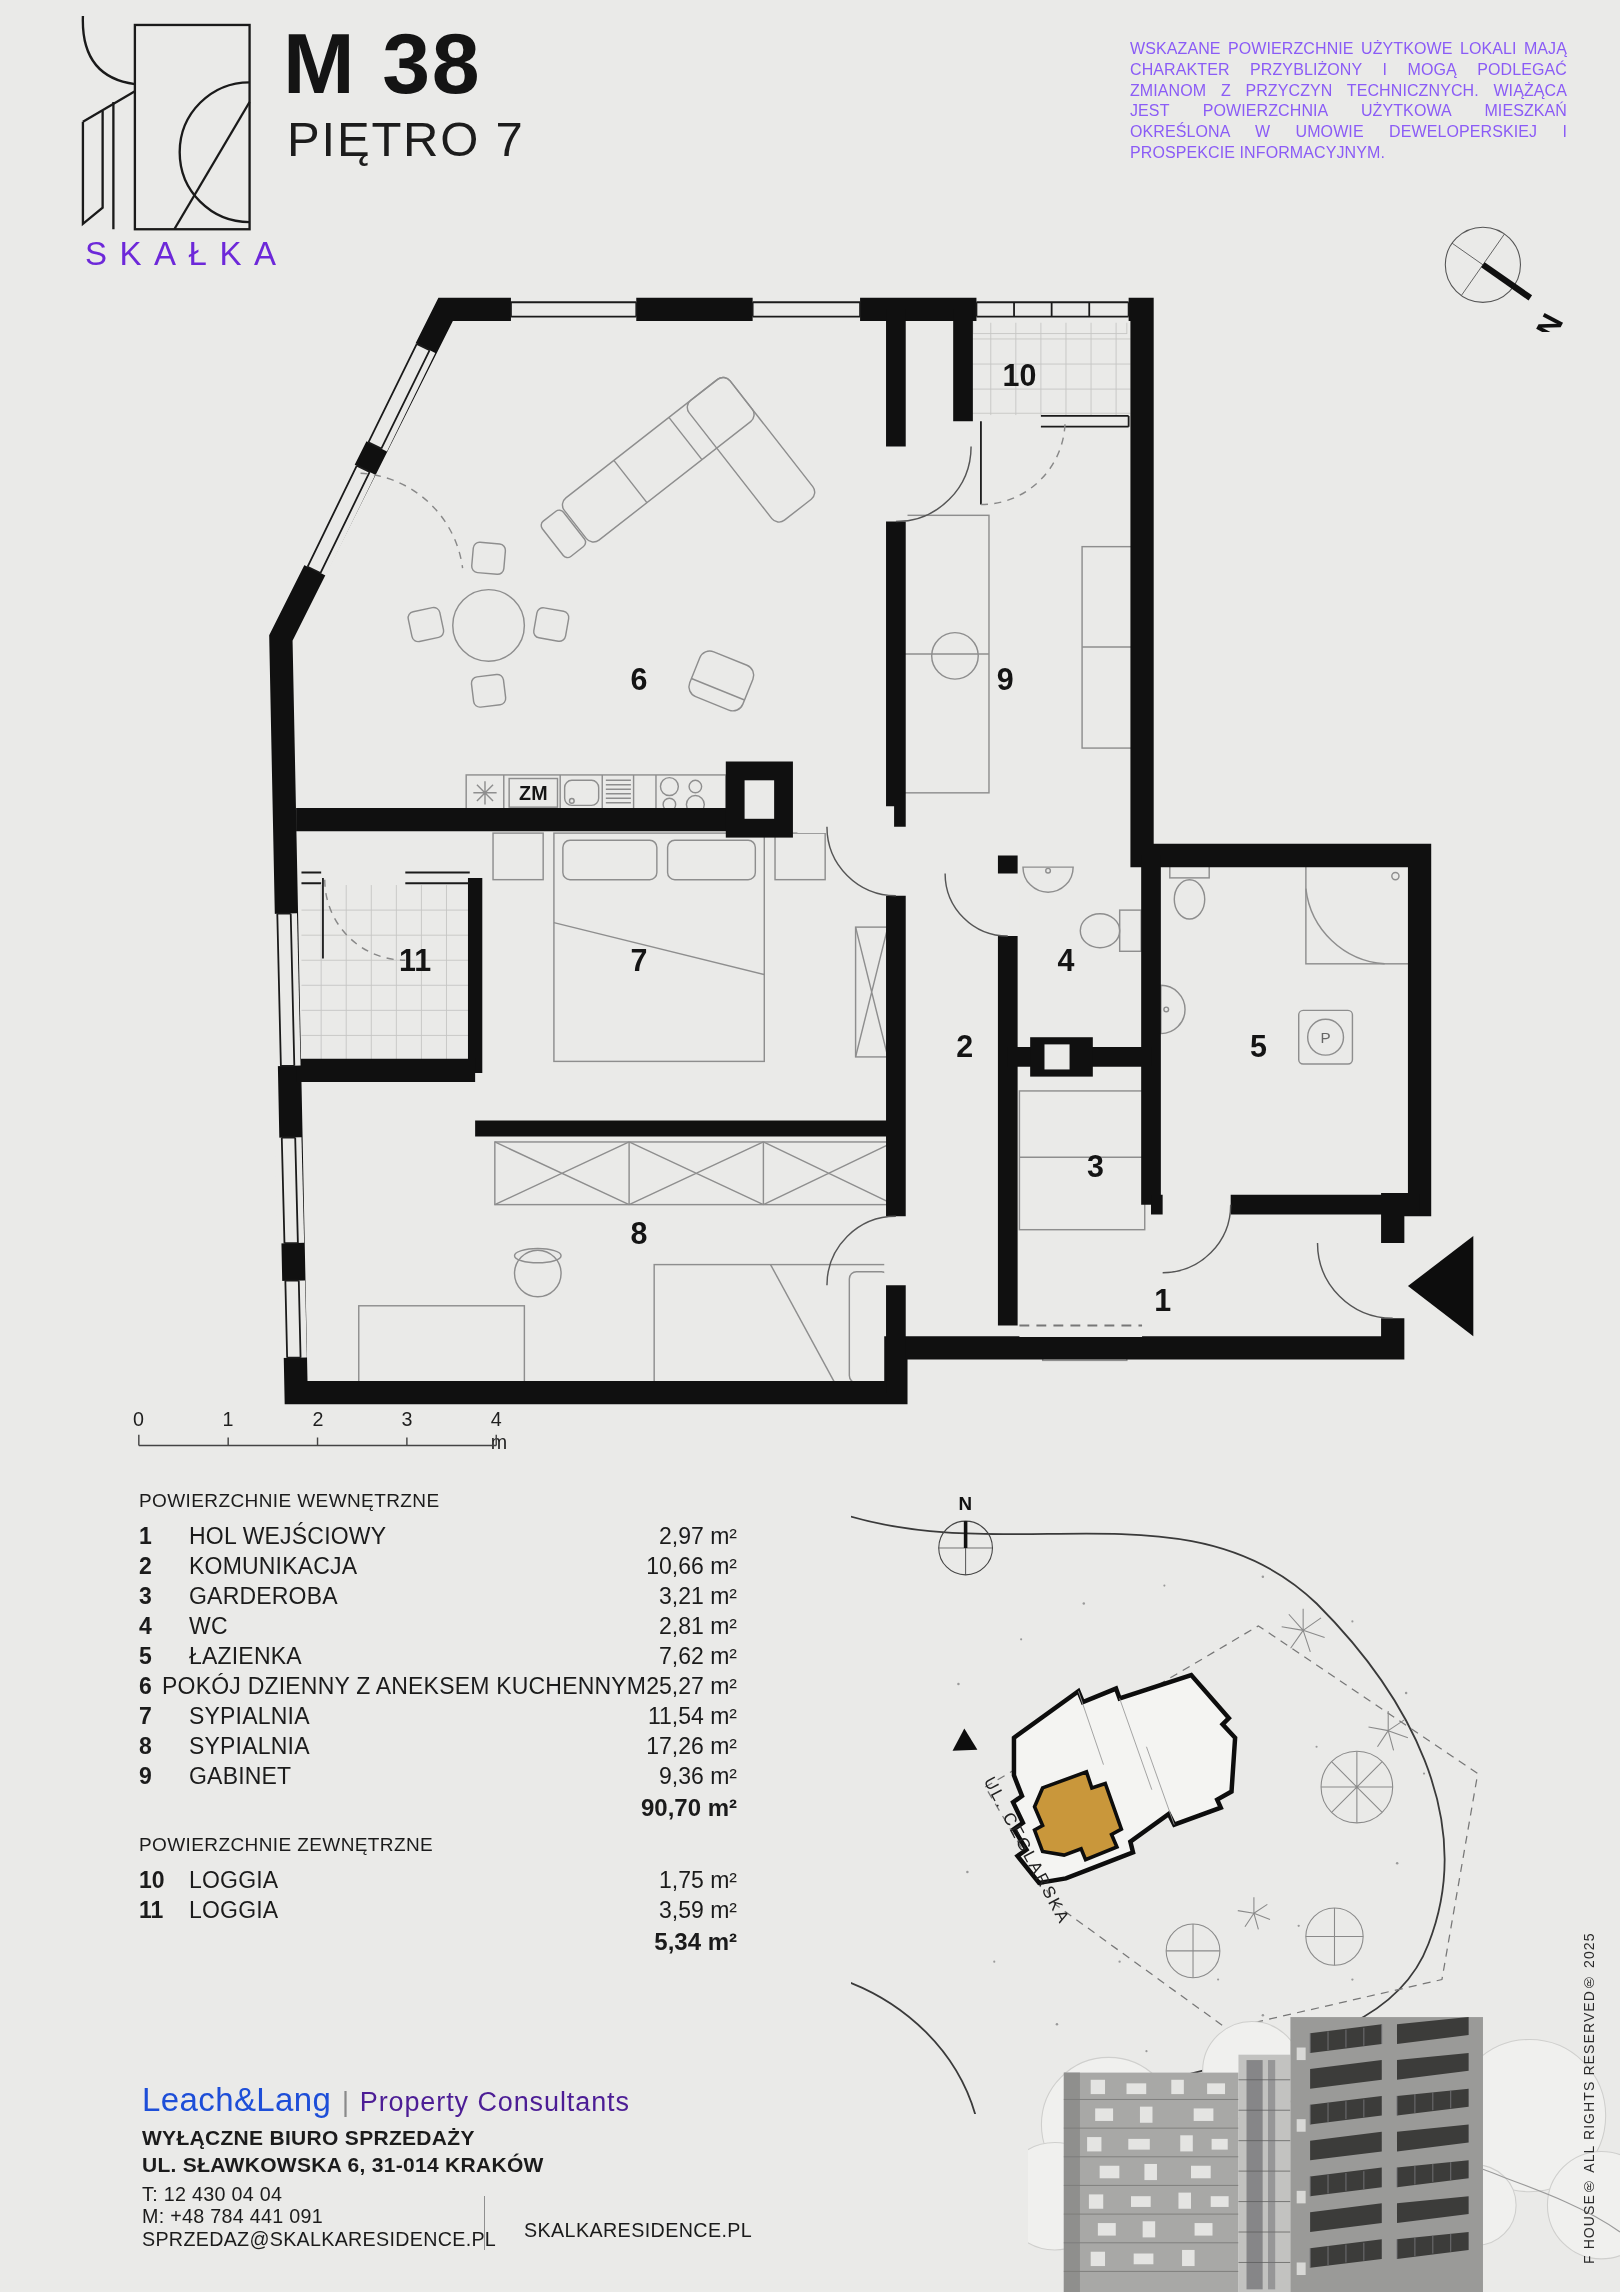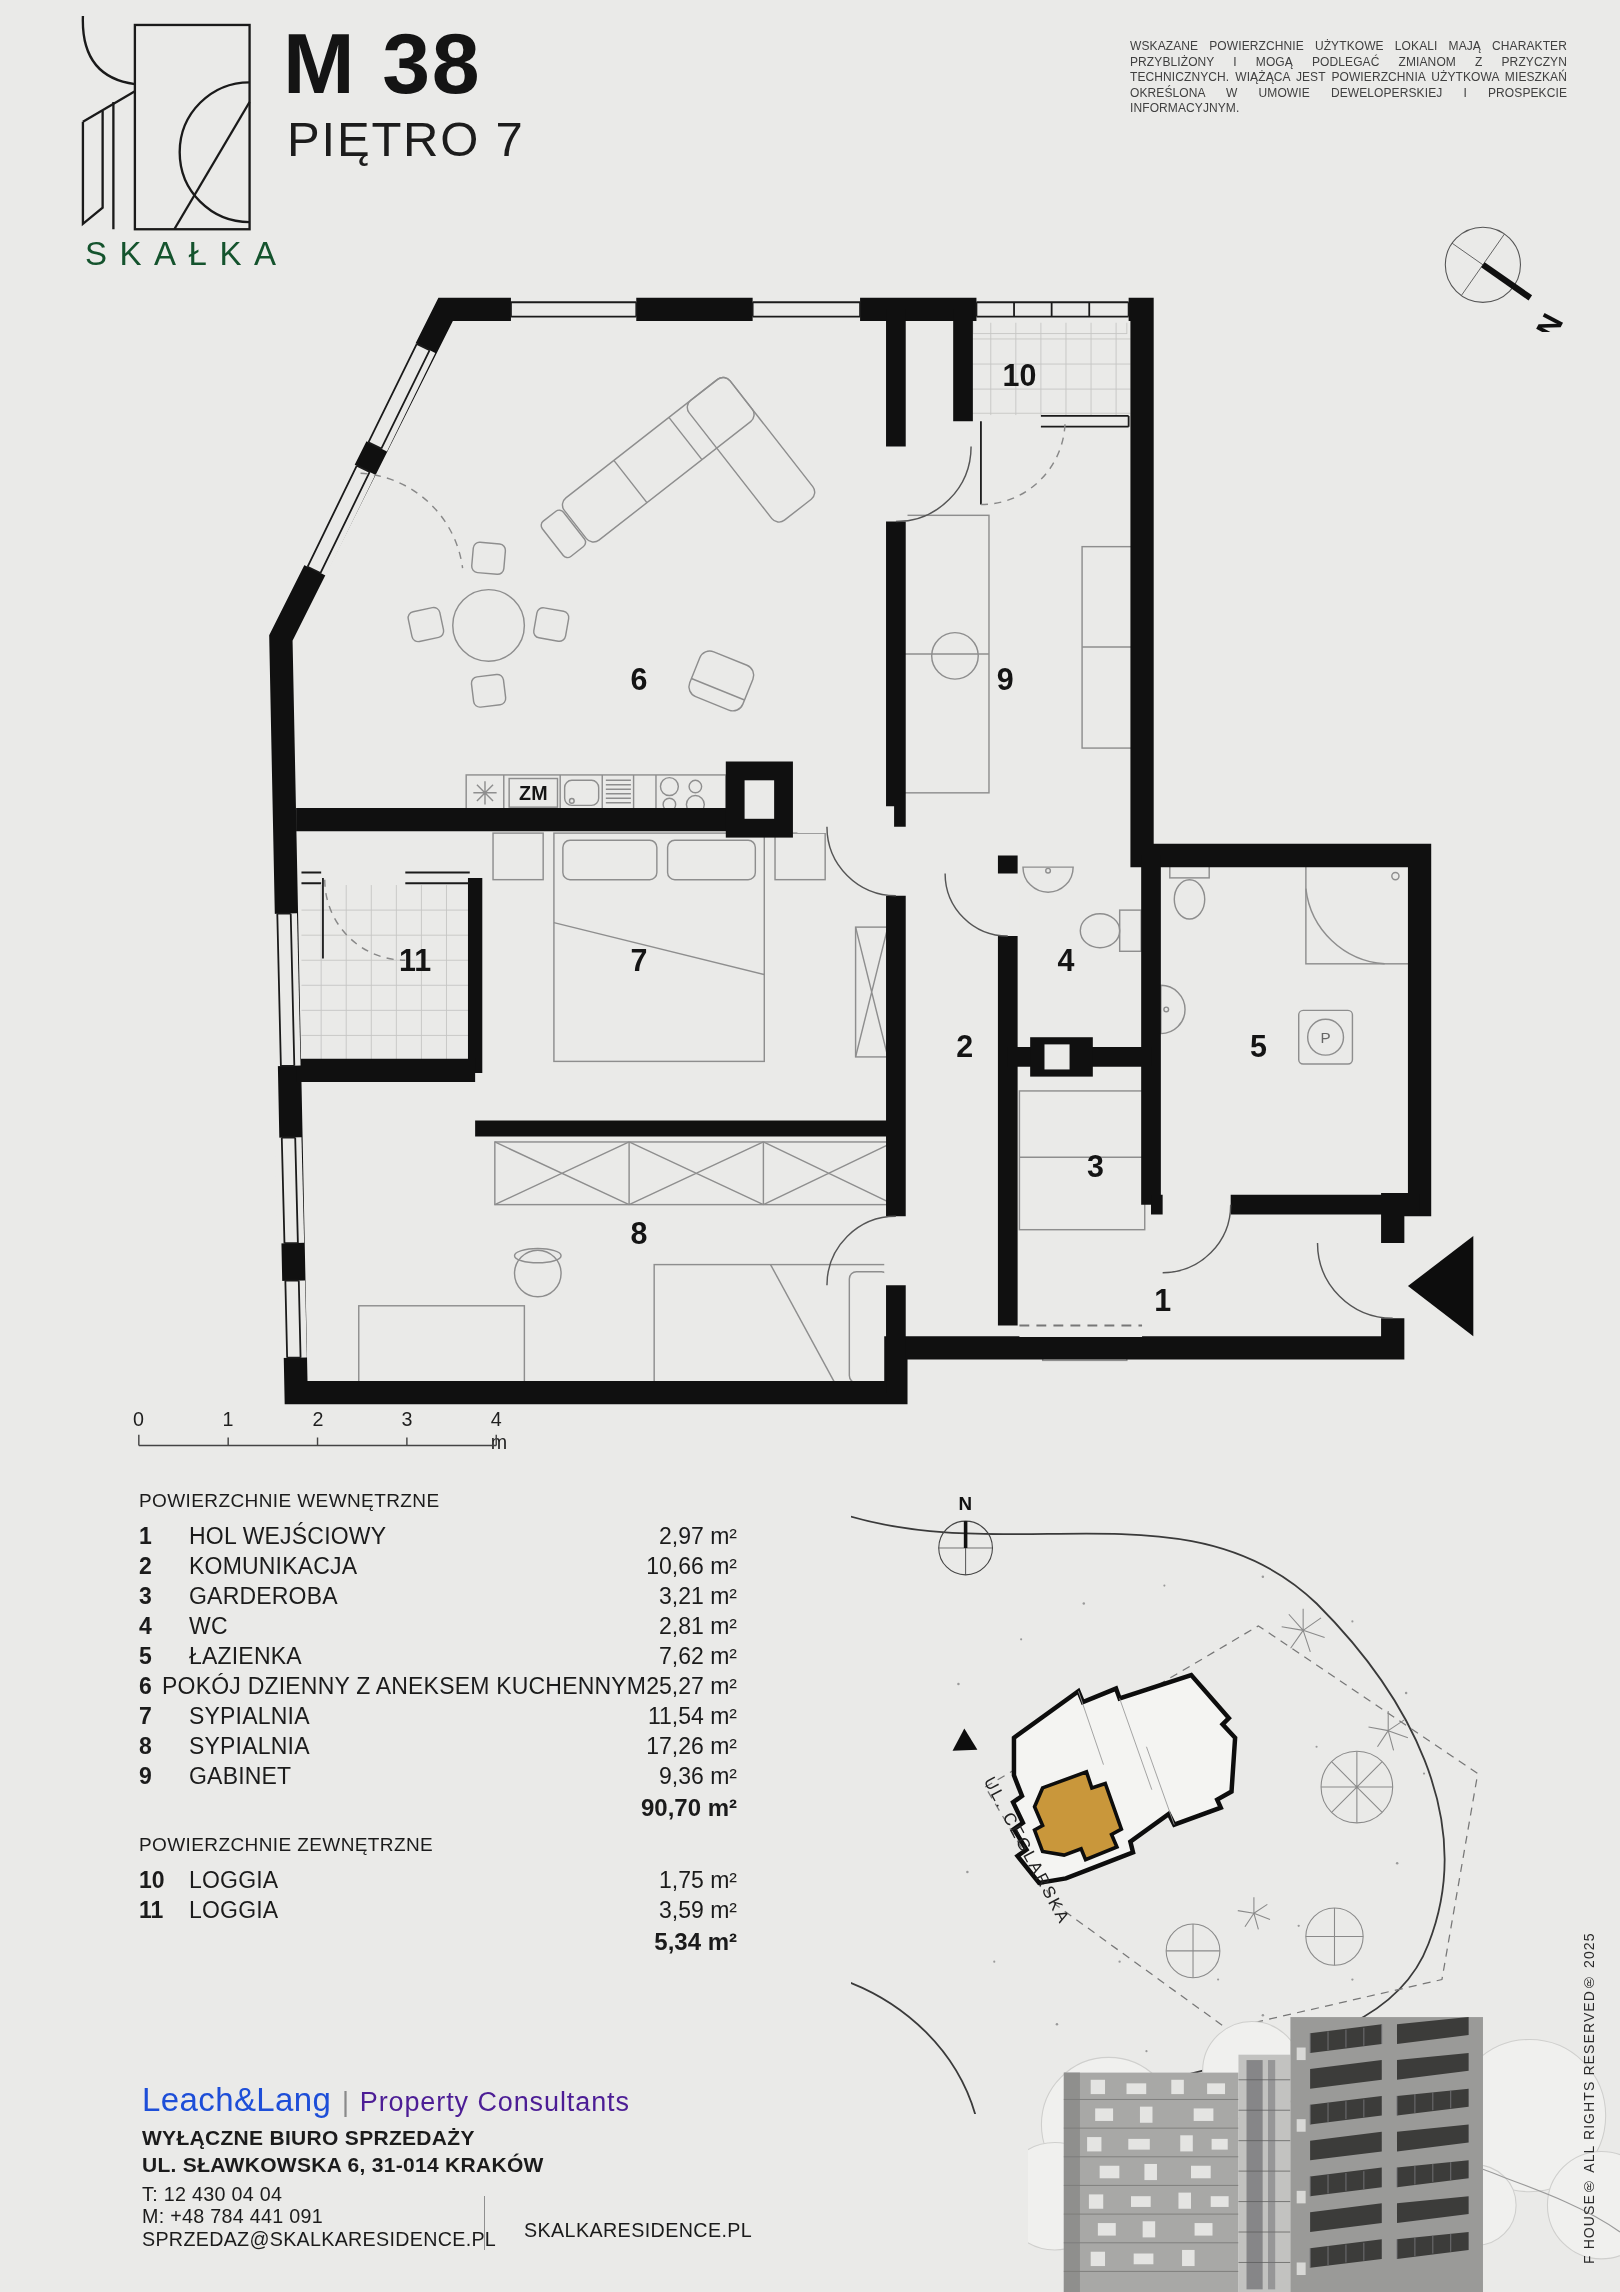--- a/index.html
+++ b/index.html
@@ -1,24 +1,24 @@
 <!DOCTYPE html>
 <html style="font-size:14.3px"><head>
 <meta charset="utf-8">
 <style>
   html,body{margin:0;padding:0;background:#d8d8d6;}
   #sheet{position:relative;width:1620px;height:2293px;background:#eaeae8;overflow:hidden;
          font-family:"Liberation Sans",sans-serif;color:#1b1b1b;}
   .abs{position:absolute;}
   
-  #brand-text{left:85px;top:235px;font-size:33px;font-weight:300;letter-spacing:12.5px;color:#14532d;}
+  #brand-text{left:85px;top:235px;font-size:33px;font-weight:300;letter-spacing:12.5px;color:#6d28d9;}
   #unit-id{left:283px;top:19.7px;font-size:86px;font-weight:700;letter-spacing:1.8px;color:#141414;line-height:1;}
   #floor-label{left:287px;top:115px;font-size:49px;font-weight:400;letter-spacing:1.8px;color:#1c1c1c;line-height:1;}
-  #disclaimer{left:1130px;top:39px;width:437px;font-size:12px;line-height:1.3;text-align:justify;
-              font-weight:500;letter-spacing:0.1px;color:#404040;}
+  #disclaimer{left:1130px;top:39px;width:437px;font-size:16px;line-height:1.3;text-align:justify;
+              font-weight:500;letter-spacing:0.1px;color:#8b5cf6;}
   
   #scalebar{left:134px;top:1408px;width:376px;height:41px;}
   #scalebar .ticklbl{position:absolute;top:0;font-size:19.7px;color:#1f1f1f;transform:translateX(-50%);}
   
   .areas{left:139px;width:598px;}
   #areas-int{top:1490px;}
   #areas-ext{top:1834px;}
   .areas h3{margin:0 0 9px 0;font-size:19px;font-weight:400;letter-spacing:0.4px;}
   .arearow{display:flex;align-items:center;height:30px;font-size:23px;}
   .arearow .num{width:50px;font-weight:700;}

